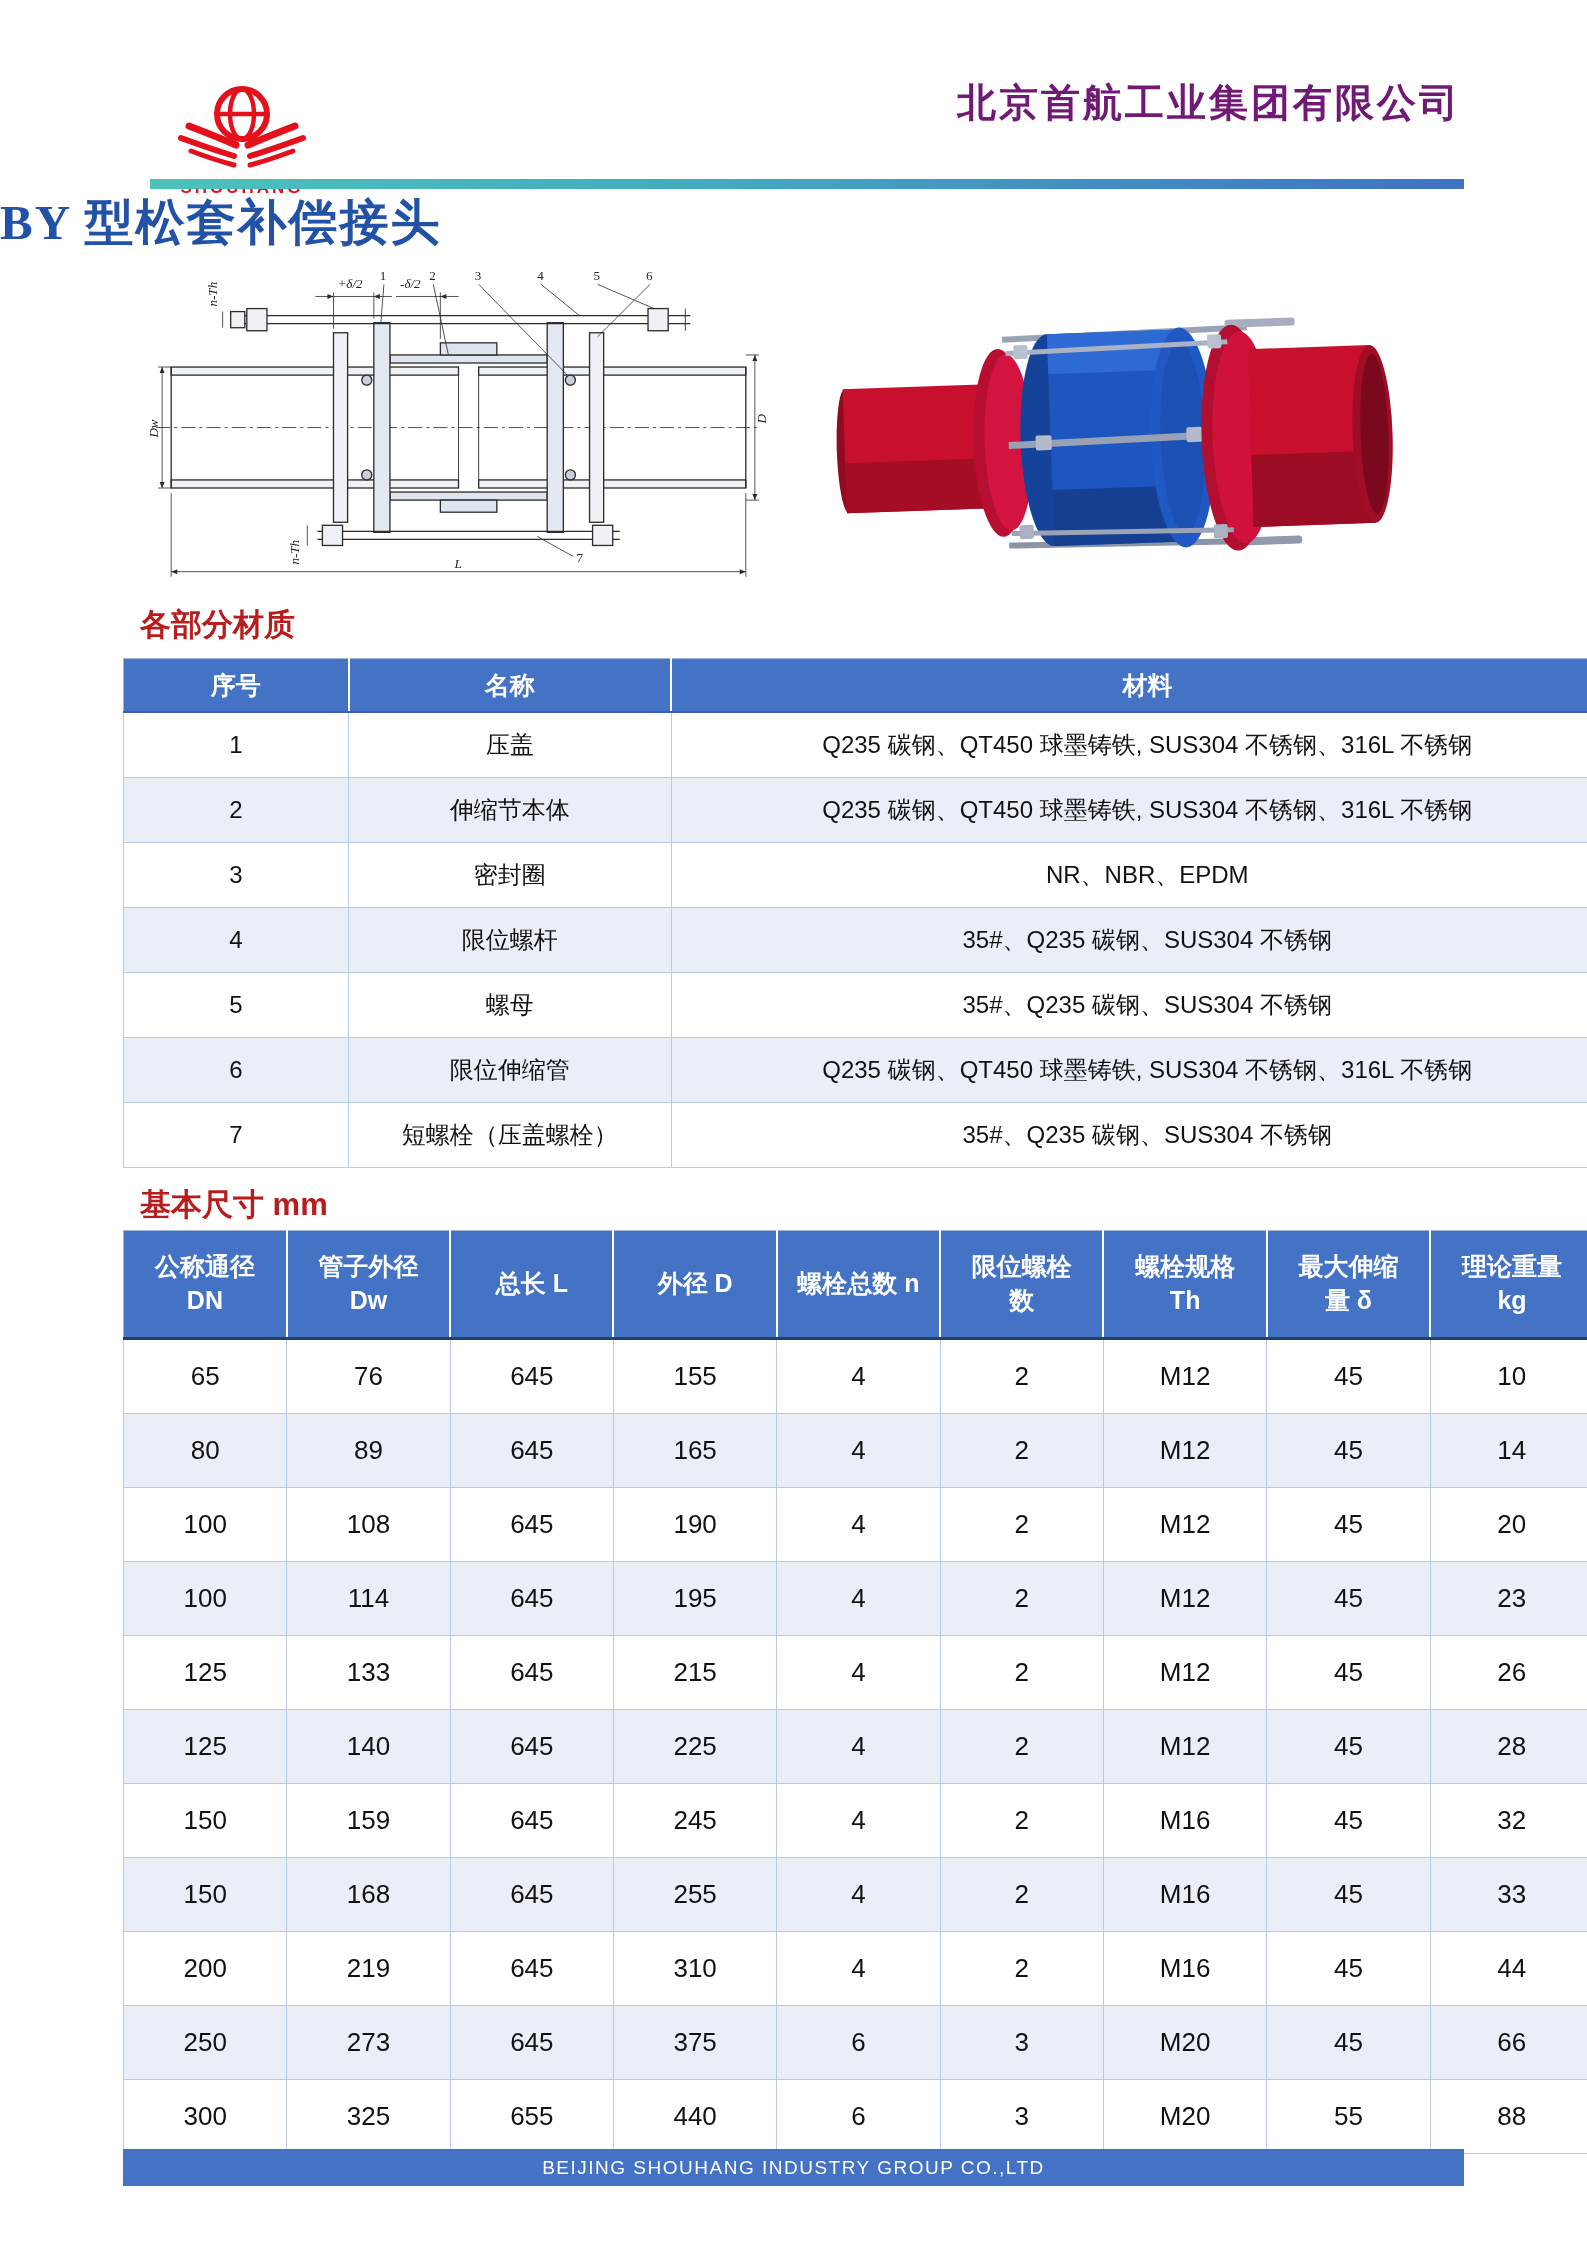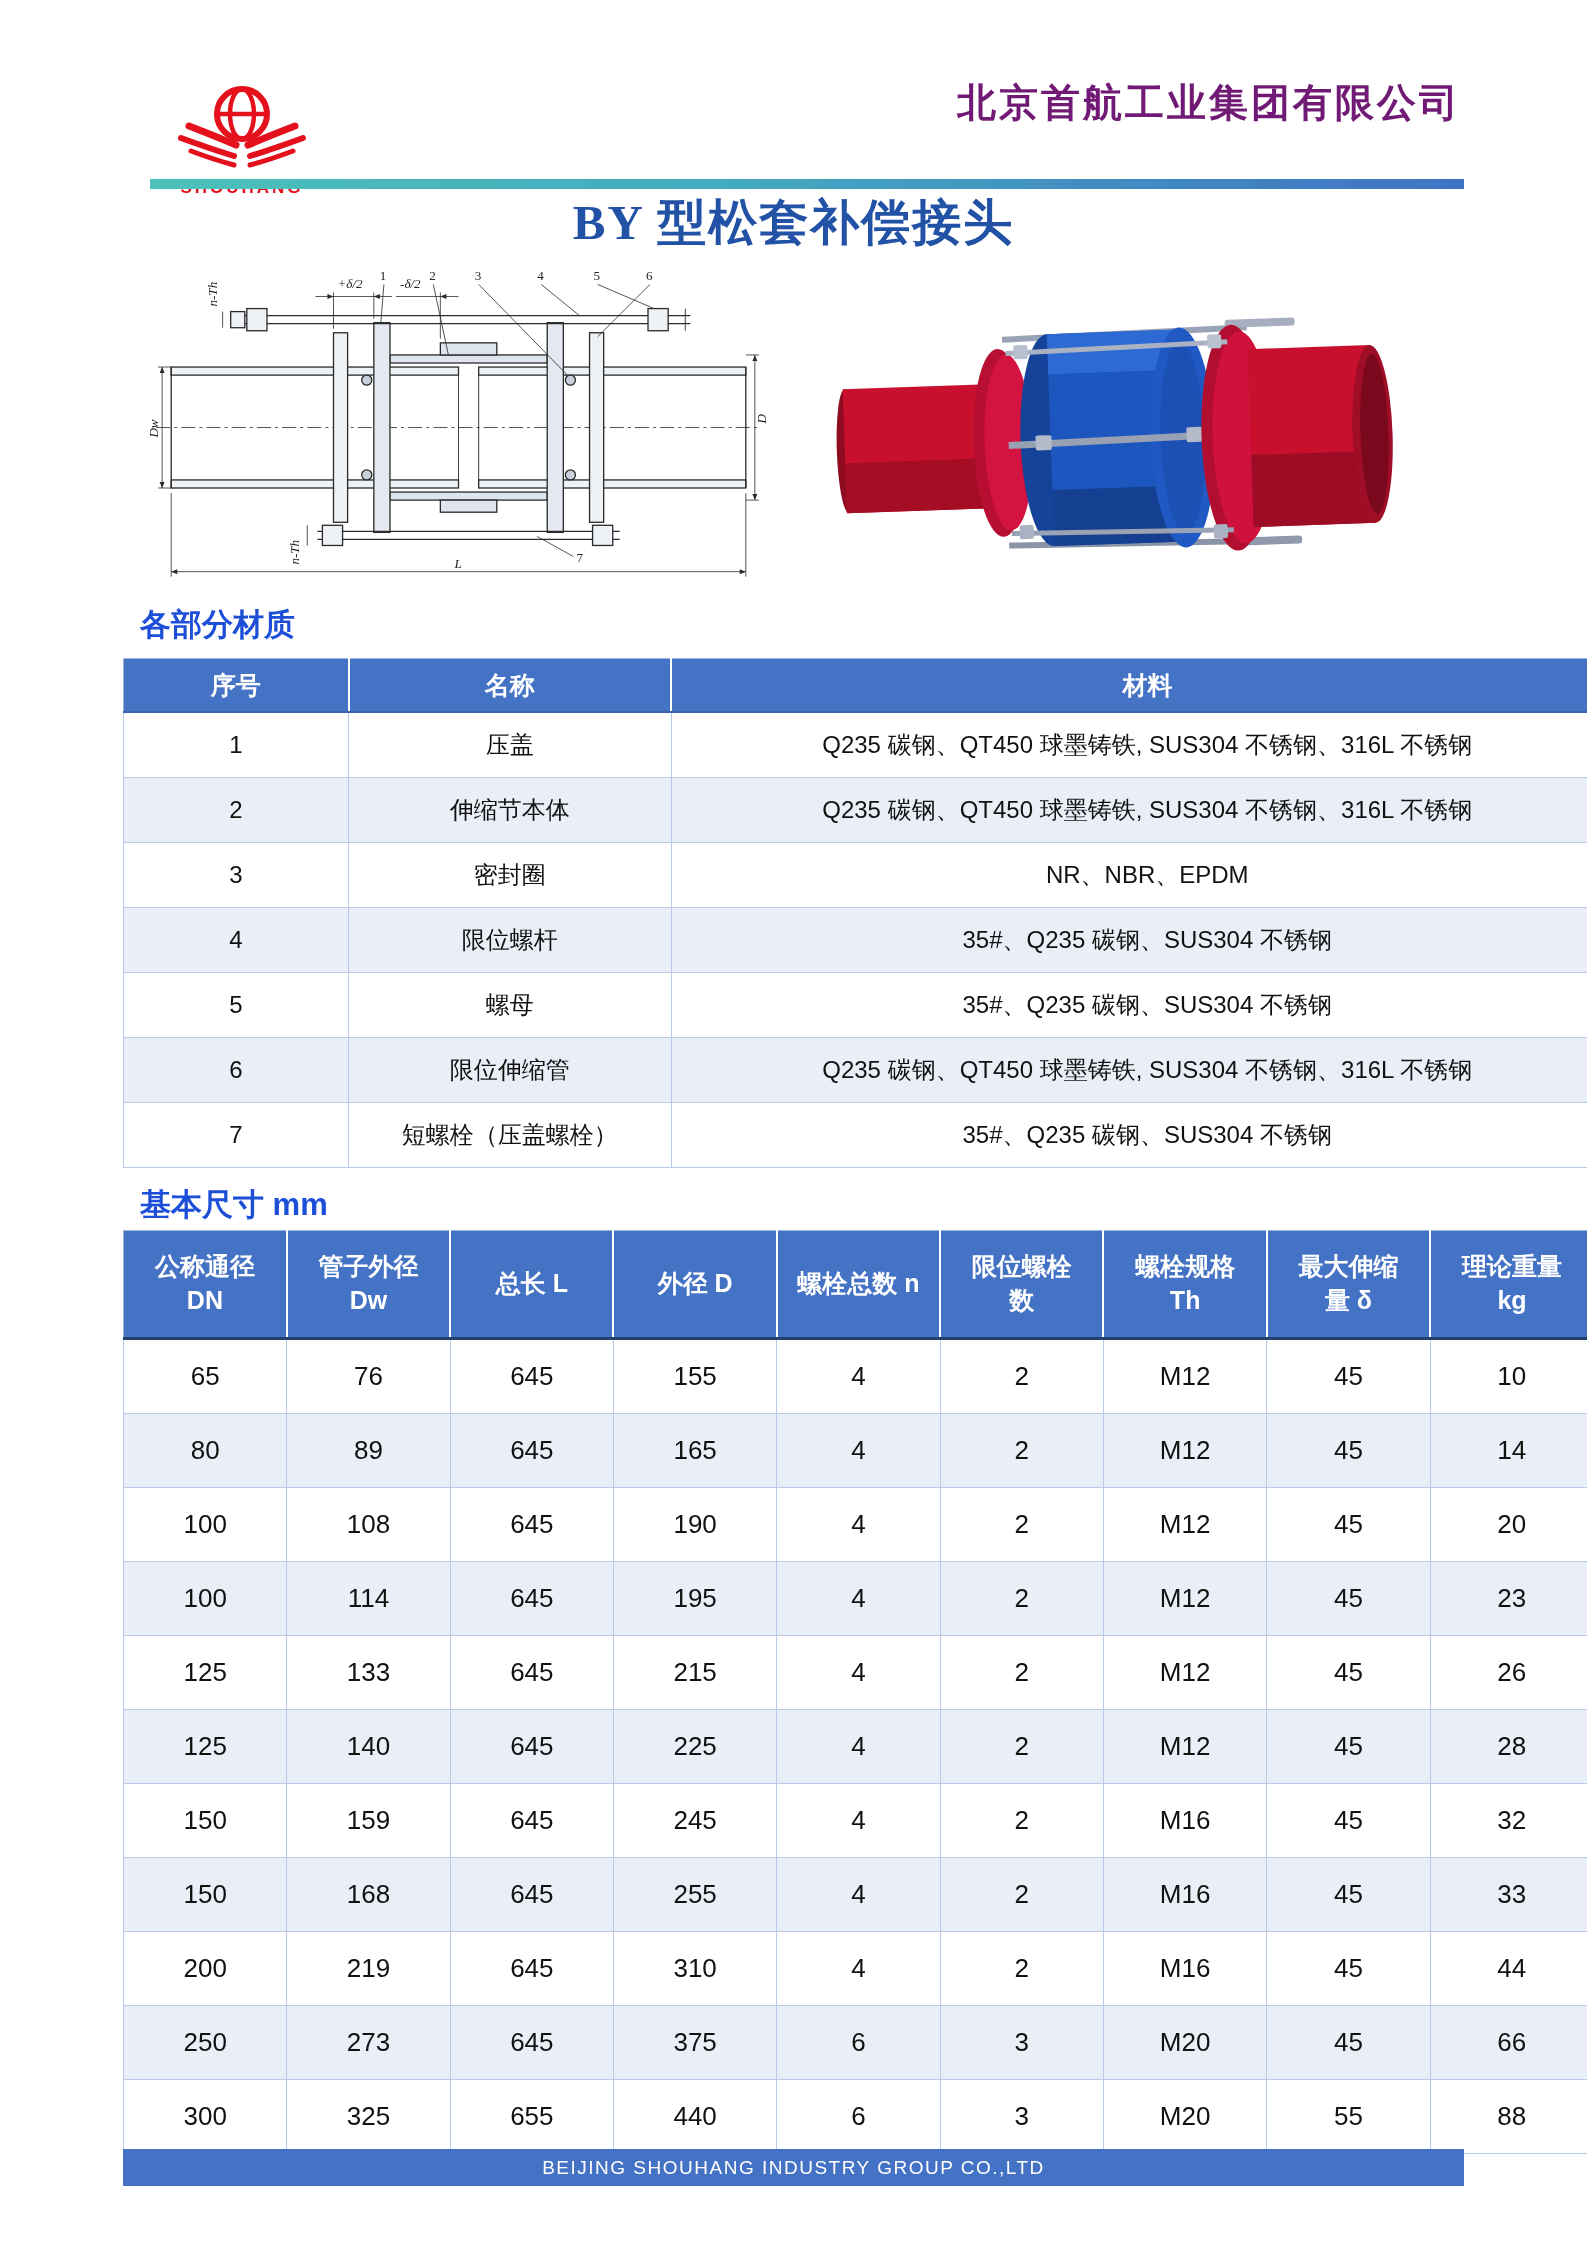--- a/index.html
+++ b/index.html
@@ -17,32 +17,32 @@
     position:absolute;right:126px;top:76px;
     font-size:39px;font-weight:600;color:#701a75;letter-spacing:3px;
   }
   .header-rule{
     position:absolute;left:150px;top:179px;width:1314px;height:10px;
     background:linear-gradient(90deg,#4cc2ba 0%,#43a9c0 45%,#4072c4 100%);
   }
 
   
   .page-title{
-    position:absolute;top:190px;left:0;width:100%;text-align:center;
+    position:absolute;top:190px;left:0;width:100%;
     font-family:"Liberation Serif","DejaVu Serif",serif;
     font-size:49px;font-weight:bold;color:#2152a6;letter-spacing:2px;
   }
 
   
   .figure-drawing{position:absolute;left:146px;top:266px;width:625px;height:318px;}
   .figure-photo{position:absolute;left:828px;top:292px;width:565px;height:290px;}
   .figure-drawing svg text{font-family:"Liberation Serif","DejaVu Serif",serif;}
 
   
-  .section-heading{position:absolute;left:140px;font-size:31px;font-weight:bold;color:#1d4ed8;}
+  .section-heading{position:absolute;left:140px;font-size:31px;font-weight:bold;color:#b91c1c;}
   #mat-heading{top:604px;}
   #dim-heading{top:1184px;}
 
   
   table{border-collapse:collapse;table-layout:fixed;position:absolute;background:#fff;}
   th,td{text-align:center;vertical-align:middle;overflow:hidden;}
   thead th{
     background:#4472c4;color:#ffffff;font-weight:bold;
     border-left:2px solid rgba(255,255,255,.85);
   }

